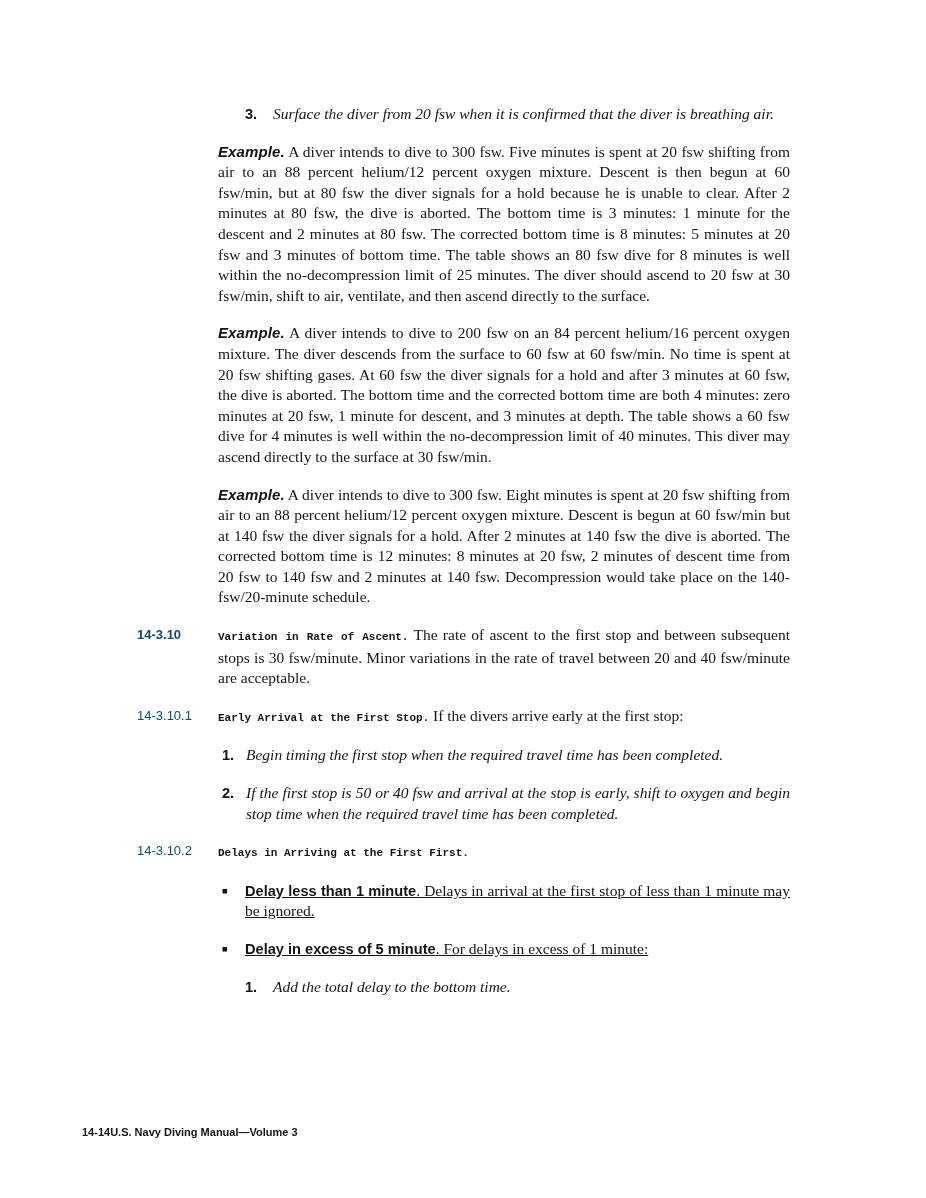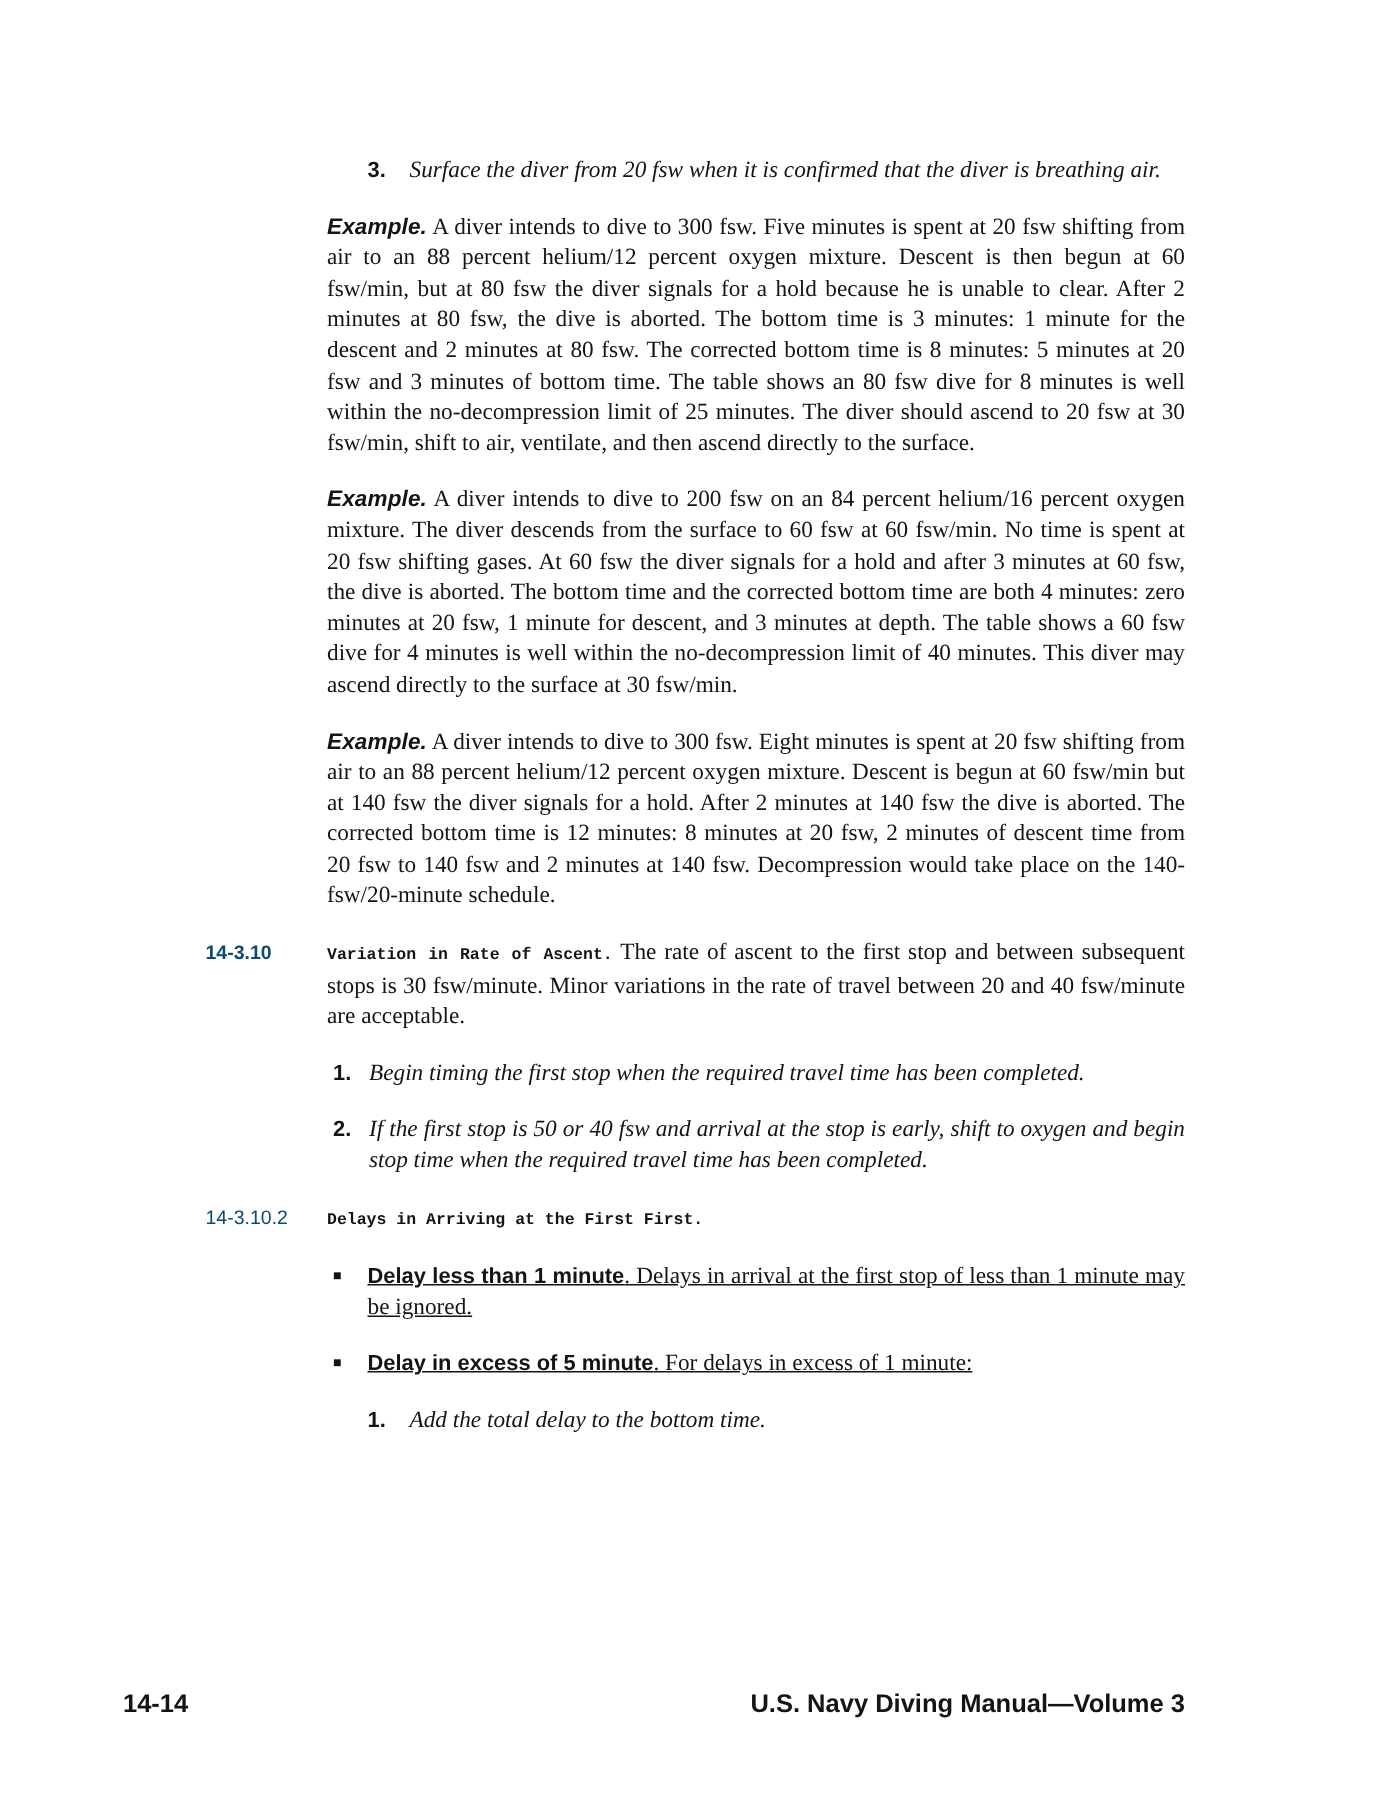--- a/index.html
+++ b/index.html
@@ -37,22 +37,22 @@
   .bullet-item{display:flex;margin:0 0 17px 4px;}
   .bullet-item .bullet{
     flex:0 0 23px;font-size:9.5px;line-height:20.6px;color:#141414;
   }
   .bullet-item .para{margin:0;flex:1 1 auto;text-decoration:underline;}
   .bullet-lead{
     font-family:"Liberation Sans", sans-serif;font-weight:bold;font-size:14.6px;
   }
   .footer{
     position:absolute;left:82px;right:136px;top:1126px;
-    display:flex;justify-content:space-between;align-items:baseline;
-    font-family:"Liberation Sans", sans-serif;font-weight:bold;font-size:17px;
+    display:flex;justify-content:flex-start;align-items:baseline;
+    font-family:"Liberation Sans", sans-serif;font-weight:bold;font-size:11px;
   }
 </style>
 </head>
 <body>
 
 <div class="page">
   <div class="content">
 
     <div class="list-item indent-a">
       <span class="num">3.</span>
@@ -65,20 +65,24 @@
 
     <p class="para"><span class="example-label">Example.</span><span> A diver intends to dive to 200 fsw on an 84 percent helium/16 percent oxygen mixture. The diver descends from the surface to 60 fsw at 60 fsw/min. No time is spent at 20 fsw shifting gases. At 60 fsw the diver signals for a hold and after 3 minutes at 60 fsw, the dive is aborted. The bottom time and the corrected bottom time are both 4 minutes: zero minutes at 20 fsw, 1 minute for descent, and 3 minutes at depth. The table shows a 60 fsw dive for 4 minutes is well within the no-decompression limit of 40 minutes. This diver may ascend directly to the surface at 30 fsw/min.</span></p>
 
     <p class="para"><span class="example-label">Example.</span><span> A diver intends to dive to 300 fsw. Eight minutes is spent at 20 fsw shifting from air to an 88 percent helium/12 percent oxygen mixture. Descent is begun at 60 fsw/min but at 140 fsw the diver signals for a hold. After 2 minutes at 140 fsw the dive is aborted. The corrected bottom time is 12 minutes: 8 minutes at 20 fsw, 2 minutes of descent time from 20 fsw to 140 fsw and 2 minutes at 140 fsw. Decompression would take place on the 140-fsw/20-minute schedule.</span></p>
 
     <div class="section">
       <span class="section-number bold">14-3.10</span>
       <p class="para"><span class="heading-inline">Variation in Rate of Ascent.</span><span> The rate of ascent to the first stop and between subsequent stops is 30 fsw/minute. Minor variations in the rate of travel between 20 and 40 fsw/minute are acceptable.</span></p>
     </div>
 
+    <div class="section">
+      <span class="section-number">14-3.10.1</span>
+      <p class="para"><span class="heading-inline">Early Arrival at the First Stop.</span><span> If the divers arrive early at the first stop:</span></p>
+    </div>
 
     <div class="list-item indent-b">
       <span class="num">1.</span>
       <div class="li-text">
         <p class="para">Begin timing the first stop when the required travel time has been completed.</p>
       </div>
     </div>
 
     <div class="list-item indent-b">
       <span class="num">2.</span>

